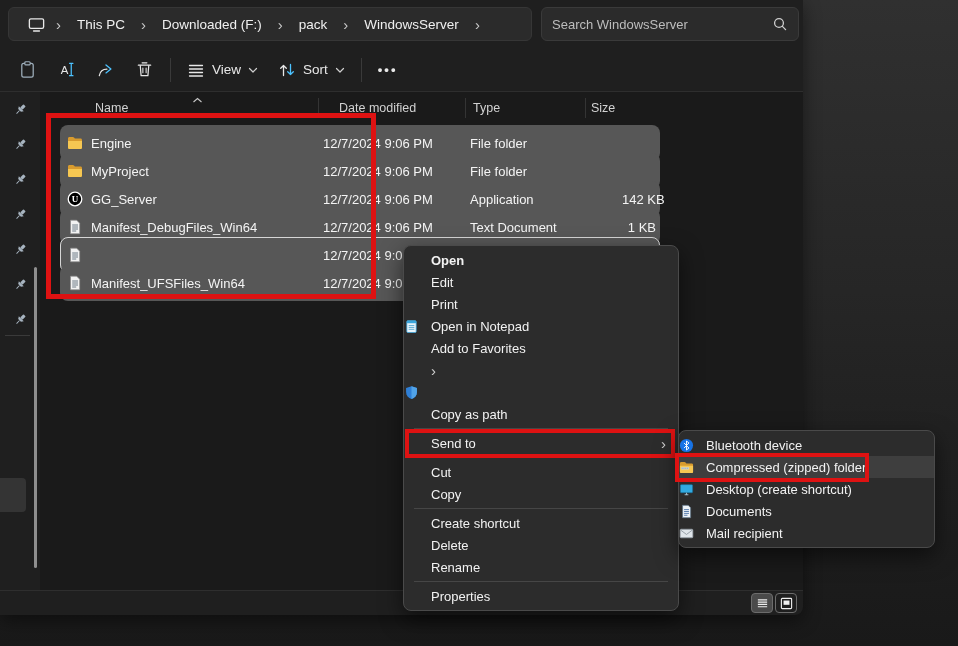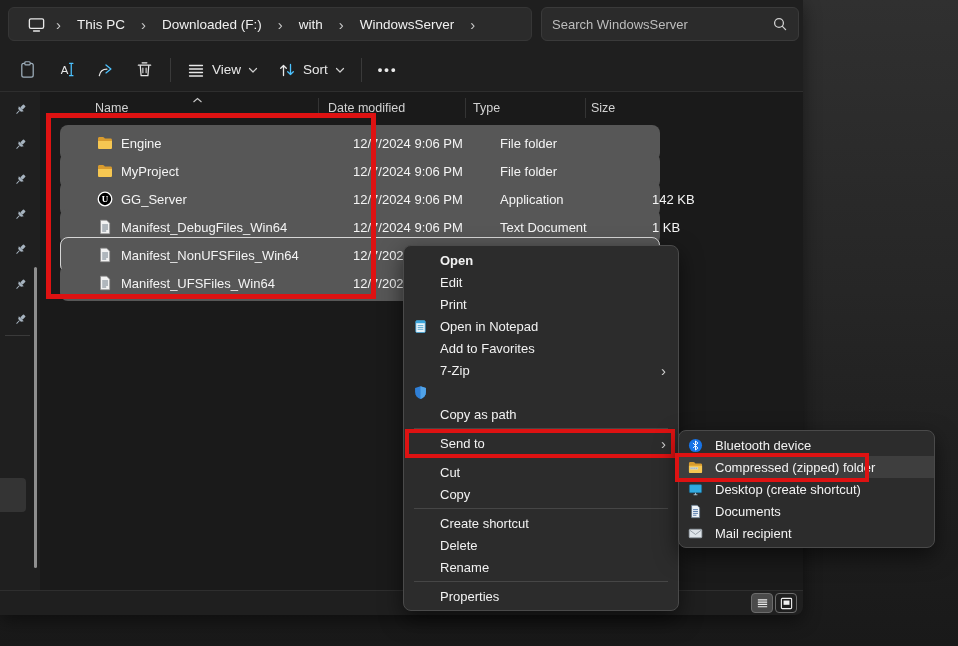--- a/index.html
+++ b/index.html
@@ -60,21 +60,21 @@
   
   .col-headers { position:absolute; left:40px; top:96px; width:763px; height:26px; font-size:12.5px; color:#d2d2d2; }
   .ch-label { position:absolute; top:5px; }
   .ch-sep { position:absolute; top:2px; width:1px; height:20px; background:#343434; }
   .sort-caret { position:absolute; left:152px; top:-3px; }
 
   
   .row {
     position:absolute; left:60px; width:600px; height:36px;
     background:#575757; display:grid; grid-template-columns:263px 147px 152px 1fr;
-    align-items:center; font-size:13px; color:#f4f4f4; border-radius:8px;padding-left:30px;
+    align-items:center; font-size:13px; color:#f4f4f4; border-radius:8px;
   }
   .row .cell-name { display:flex; align-items:center; gap:8px; padding-left:7px; overflow:hidden; white-space:nowrap; }
   .row .cell-date, .row .cell-type { white-space:nowrap; overflow:hidden; }
   .row .cell-size { text-align:right; padding-right:4px; white-space:nowrap; }
   .row.focused { outline:1px solid #d6d6d6; outline-offset:-1px; }
   .ficon { width:16px; height:16px; flex:0 0 16px; display:inline-flex; }
 
   .red-rect {
     position:absolute; left:46px; top:113px; width:330px; height:186px;
     border:5px solid #de1212; z-index:5; pointer-events:none;
@@ -84,21 +84,21 @@
   .statusbar { position:absolute; left:0; top:590px; width:100%; height:25px; border-top:1px solid #2e2e2e; }
   .view-toggles { position:absolute; right:6px; top:2px; display:flex; gap:2px; }
   .vt-btn { width:22px; height:20px; display:flex; align-items:center; justify-content:center; border-radius:4px; border:1px solid #6c6c6c; }
   .vt-btn.active { background:#4a4a4a; }
 
   
   .menu {
     position:absolute; background:#2c2c2c; border:1px solid #4a4a4a; border-radius:8px;
     box-shadow:0 8px 22px rgba(0,0,0,.55); padding:3px 0; z-index:10; font-size:13px;
   }
-  .mi { height:22px; display:flex; align-items:center; padding:0 10px 0 9px; color:#f2f2f2; cursor:default; }
+  .mi { height:22px; display:flex; align-items:center; padding:0 10px 0 0; color:#f2f2f2; cursor:default; }
   .mi .ico { width:18px; height:16px; flex:0 0 18px; display:inline-flex; align-items:center; margin-right:9px; }
   .mi .lbl { flex:1; white-space:nowrap; }
   .mi .arrow { color:#cfcfcf; font-size:15px; padding-right:2px; }
   .mi.bold .lbl { font-weight:bold; }
   .mi.hovered { background:#3e3e3e; }
   .menu-sep { height:1px; background:#464646; margin:3px 10px; }
   .ctx-menu { left:403px; top:245px; width:276px; }
   .sendto-menu { left:678px; top:430px; width:257px; }
   .red-frame { position:absolute; border:4px solid #de1212; z-index:12; pointer-events:none; }
   .red-frame.sendto { left:1px; top:183px; width:270px; height:29px; }
@@ -117,21 +117,21 @@
           <svg width="19" height="19" viewBox="0 0 20 20">
               <rect x="2.5" y="4" width="15" height="10" rx="1.6" fill="none" stroke="#e8e8e8" stroke-width="1.4"></rect>
               <path d="M7 16.8h6" stroke="#e8e8e8" stroke-width="1.6" stroke-linecap="round"></path>
             </svg>
         </span>
         <span class="crumb-sep">›</span>
         <span class="crumb-item">This PC</span>
         <span class="crumb-sep">›</span>
         <span class="crumb-item">Downloaded (F:)</span>
         <span class="crumb-sep">›</span>
-        <span class="crumb-item">with</span>
+        <span class="crumb-item">pack</span>
         <span class="crumb-sep">›</span>
         <span class="crumb-item">WindowsServer</span>
         <span class="crumb-sep">›</span>
       </div>
       <div class="search-pill">
         <input type="text" placeholder="Search WindowsServer" style="">
         <span style="display:flex;">
           <svg width="16" height="16" viewBox="0 0 16 16">
               <circle cx="7" cy="7" r="4.4" fill="none" stroke="#cfcfcf" stroke-width="1.3"></circle>
               <path d="M10.4 10.4l3.2 3.2" stroke="#cfcfcf" stroke-width="1.3" stroke-linecap="round"></path>
@@ -283,21 +283,21 @@
     </div>
 
     <div class="col-headers">
       <span class="sort-caret">
         <svg width="11" height="7" viewBox="0 0 11 7">
             <path d="M1.5 5l4-3.5 4 3.5" fill="none" stroke="#c8c8c8" stroke-width="1.1"></path>
           </svg>
       </span>
       <span class="ch-label" style="left:55px;">Name</span>
       <span class="ch-sep" style="left:278px;"></span>
-      <span class="ch-label" style="left:288px;">Date modified</span>
+      <span class="ch-label" style="left:299px;">Date modified</span>
       <span class="ch-sep" style="left:425px;"></span>
       <span class="ch-label" style="left:433px;">Type</span>
       <span class="ch-sep" style="left:545px;"></span>
       <span class="ch-label" style="left:551px;">Size</span>
     </div>
 
     <div class="row" style="top:125px;">
       <span class="cell-name">
           <span class="ficon">
             <svg viewBox="0 0 16 16" width="16" height="16">
@@ -354,21 +354,20 @@
       <span class="cell-size">1 KB</span>
     </div>
     <div class="row focused" style="top:237px;">
       <span class="cell-name">
           <span class="ficon">
             <svg viewBox="0 0 16 16" width="16" height="16">
               <path d="M3.5 1.2h6.2l3 3v10.6H3.5z" fill="#f2f2f2" stroke="#8a8a8a" stroke-width=".7"></path>
               <path d="M5.2 6h5.8M5.2 8h5.8M5.2 10h5.8M5.2 12h4" stroke="#5d6d7a" stroke-width=".9"></path>
             </svg>
           </span>
-          <span>Manifest_NonUFSFiles_Win64</span>
         </span>
       <span class="cell-date">12/7/2024 9:06 PM</span>
       <span class="cell-type"></span>
       <span class="cell-size"></span>
     </div>
     <div class="row" style="top:265px;">
       <span class="cell-name">
           <span class="ficon">
             <svg viewBox="0 0 16 16" width="16" height="16">
               <path d="M3.5 1.2h6.2l3 3v10.6H3.5z" fill="#f2f2f2" stroke="#8a8a8a" stroke-width=".7"></path>
@@ -423,21 +422,20 @@
           </svg>
         </span>
       <span class="lbl">Open in Notepad</span>
     </div>
     <div class="mi">
         <span class="ico"></span>
         <span class="lbl">Add to Favorites</span>
       </div>
     <div class="mi">
         <span class="ico"></span>
-        <span class="lbl">7-Zip</span>
         <span class="arrow">›</span>
       </div>
     <div class="mi">
       <span class="ico">
           <svg width="15" height="15" viewBox="0 0 16 16">
             <path d="M8 1.2l5.8 1.9v4.3c0 3.7-2.4 6.3-5.8 7.4C4.6 13.7 2.2 11.1 2.2 7.4V3.1z" fill="#2f7fd6"></path>
             <path d="M8 1.2l5.8 1.9v4.3c0 3.7-2.4 6.3-5.8 7.4z" fill="#51a3e8"></path>
           </svg>
         </span>
     </div>

